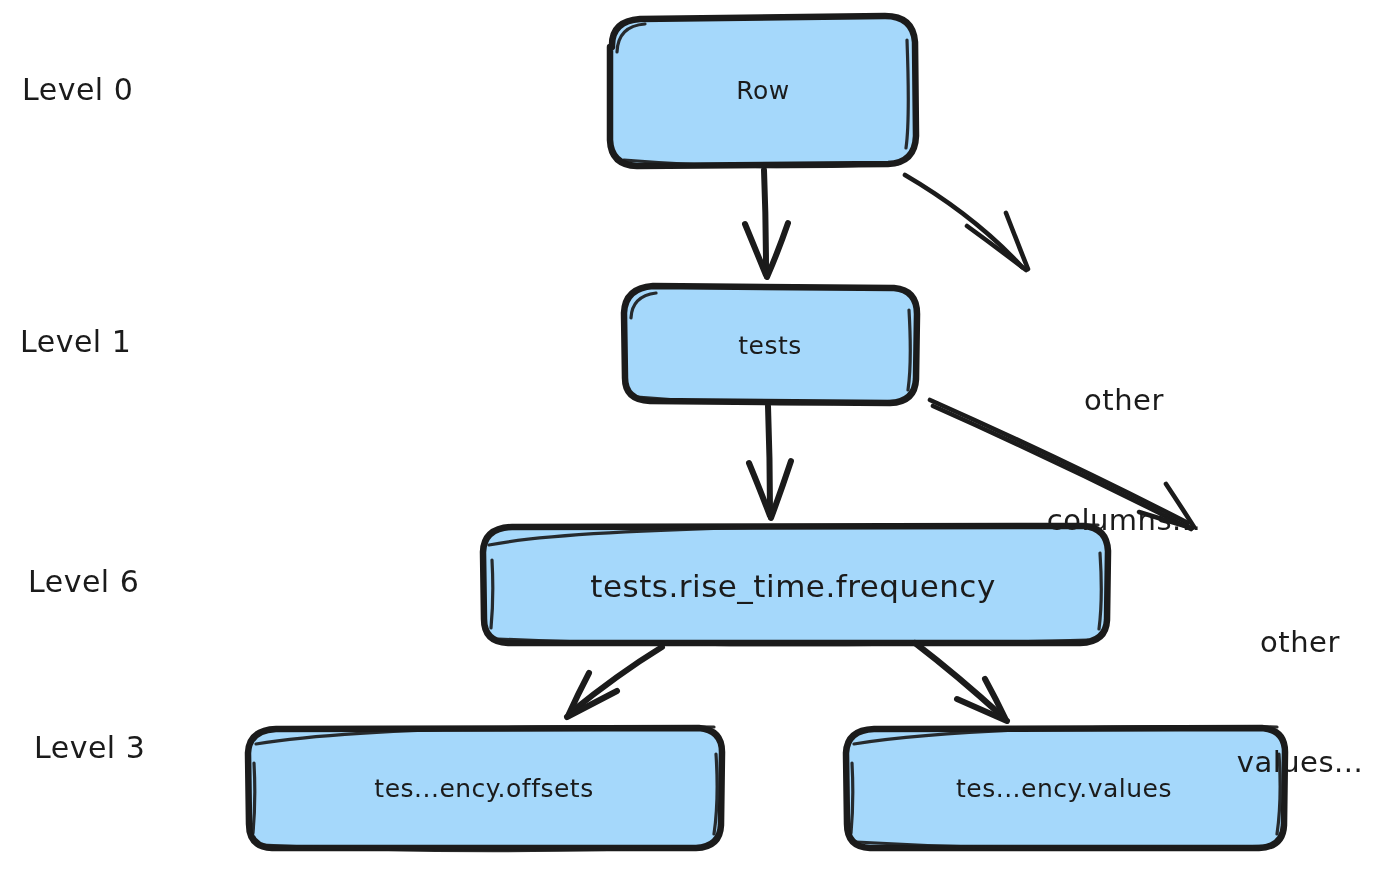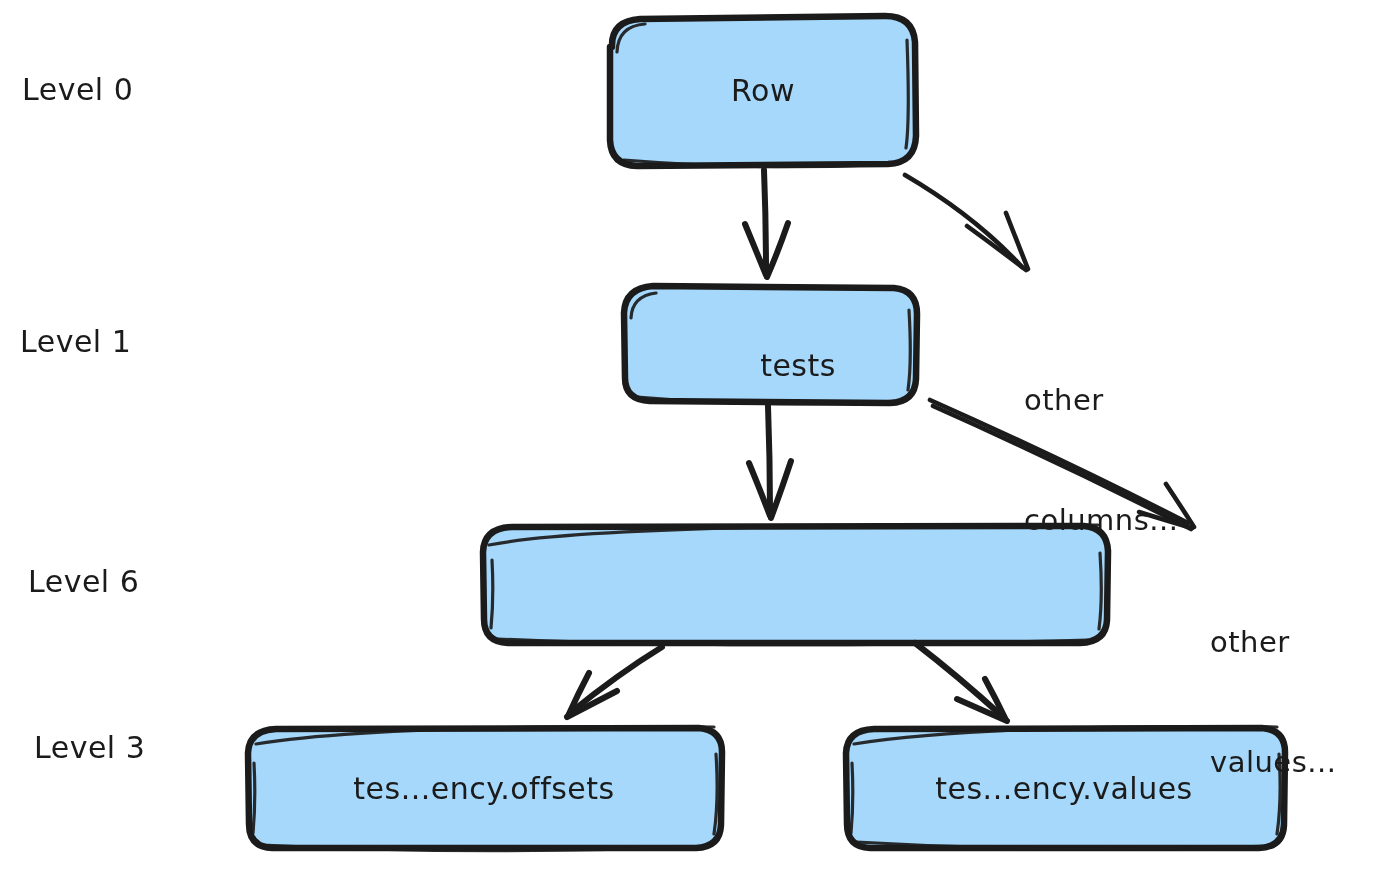--- a/index.html
+++ b/index.html
@@ -34,23 +34,24 @@
     white-space: pre;
     user-select: none;
   }
   .level-label {
     font-size: 30px;
     line-height: 34px;
   }
   .side-label {
     font-size: 29px;
     line-height: 40px;
+    text-align: center;
   }
   .node-label {
-    font-size: 30px;
+    font-size: 25px;
     line-height: 34px;
     text-align: center;
     transform: translate(-50%, -50%);
   }
   .node-label.lg { font-size: 31px; }
 </style>
 </head>
 <body>
 
 <div id="canvas">
@@ -139,21 +140,22 @@
       <path class="ink ink-arrow" d="M957 699 Q982 710 1007 721"></path>
     </g>
   </svg>
 
   <div class="level-label" style="left:22px; top:73px;">Level 0</div>
   <div class="level-label" style="left:20px; top:325px;">Level 1</div>
   <div class="level-label" style="left:28px; top:565px;">Level 6</div>
   <div class="level-label" style="left:34px; top:731px;">Level 3</div>
 
   <div class="node-label" style="left:763px; top:91px;">Row</div>
-  <div class="node-label" style="left:770px; top:366px;margin-left:28px;">tests</div>
+  <div class="node-label" style="left:770px; top:346px;">tests</div>
+  <div class="node-label lg" style="left:793px; top:586px;">tests.rise_time.frequency</div>
   <div class="node-label" style="left:1064px; top:789px;">tes...ency.values</div>
   <div class="node-label" style="left:484px; top:789px;">tes...ency.offsets</div>
 
   <div class="side-label" style="left:1024px; top:300px; width:200px;">
     <div>other</div>
     <div>columns...</div>
   </div>
 
   <div class="side-label" style="left:1210px; top:542px; width:180px;">
     <div>other</div>

